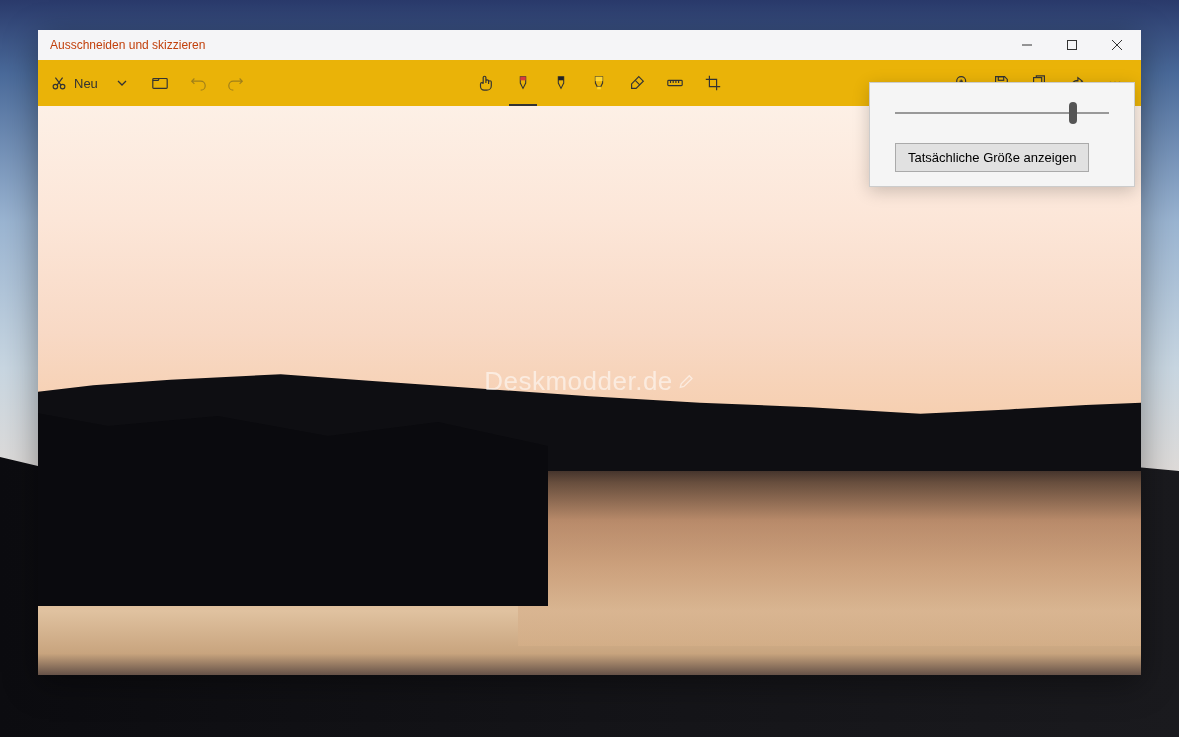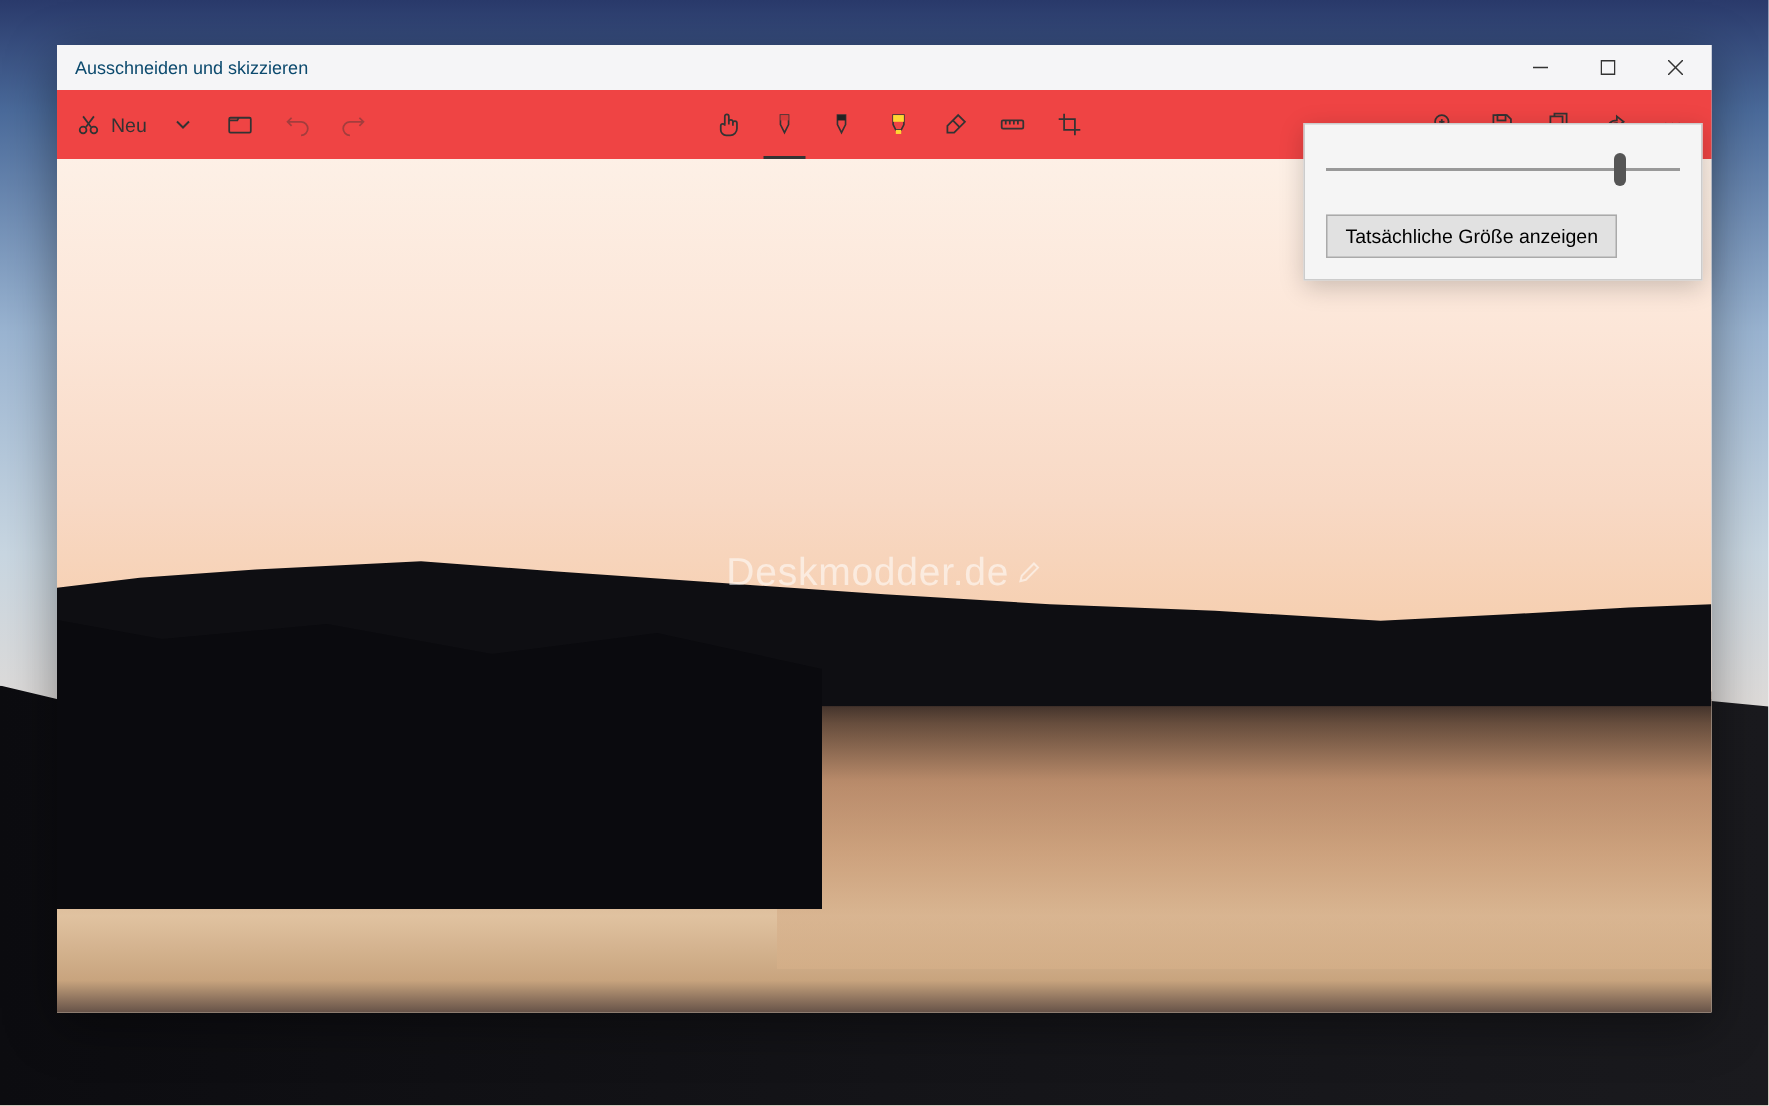--- a/index.html
+++ b/index.html
@@ -1,41 +1,41 @@
 <!DOCTYPE html>
 <html><head>
 <meta charset="utf-8">
 <style>
 * { margin: 0; padding: 0; box-sizing: border-box; font-family: "Segoe UI", sans-serif; }
 body { width: 1179px; height: 737px; background: linear-gradient(to bottom, #2a3a6b 0%, #4a6a9a 10%, #9ab4d1 30%, #c8d6e1 50%, #e8ddd5 70%, #dcc4a8 100%); position: relative; overflow: hidden; }
 .bg-silhouette { position: absolute; bottom: 0; left: 0; right: 0; height: 280px; background: linear-gradient(to right, #0c0c10 0%, #141418 50%, #1a1a1e 100%); clip-path: polygon(0 0, 5% 5%, 15% 8%, 25% 12%, 35% 8%, 45% 10%, 55% 6%, 65% 9%, 75% 4%, 85% 7%, 95% 3%, 100% 5%, 100% 100%, 0 100%); }
 .window { position: absolute; top: 30px; left: 38px; width: 1103px; height: 645px; background: #fff; box-shadow: 0 8px 32px rgba(0,0,0,0.4); display: flex; flex-direction: column; }
-.titlebar { height: 30px; background: #f5f5f7; display: flex; align-items: center; padding: 0 2px 0 12px; font-size: 12px; color: #0c4a6e; }
+.titlebar { height: 30px; background: #f5f5f7; display: flex; align-items: center; padding: 0 2px 0 12px; font-size: 12px; color: #c2410c; }
 .titlebar-text { flex: 1; }
 .win-btn { width: 45px; height: 30px; display: flex; align-items: center; justify-content: center; cursor: pointer; }
 .win-btn svg { width: 10px; height: 10px; stroke: #333; stroke-width: 1; fill: none; }
-.toolbar { height: 46px; background: #ef4444; display: flex; align-items: center; padding: 0 8px; gap: 2px; }
+.toolbar { height: 46px; background: #eab308; display: flex; align-items: center; padding: 0 8px; gap: 2px; }
 .tool-btn { min-width: 36px; height: 36px; display: flex; align-items: center; justify-content: center; cursor: pointer; border-radius: 2px; padding: 0 4px; gap: 6px; position: relative; }
 .tool-btn.disabled { opacity: 0.4; cursor: default; }
 .tool-btn.selected::after { content: ""; position: absolute; bottom: -5px; left: 4px; right: 4px; height: 2px; background: #333; }
 .tool-label { font-size: 13px; color: #333; }
 .tool-btn svg { width: 18px; height: 18px; }
 .spacer { flex: 1; }
 .canvas { flex: 1; position: relative; overflow: hidden; }
 .sky { position: absolute; inset: 0; background: linear-gradient(to bottom, #fdf0e6 0%, #fce6d8 20%, #f8d9c5 40%, #f5cba8 60%, #eab584 80%, #d89860 100%); }
 .treeline { position: absolute; top: 255px; left: 0; right: 0; height: 110px; background: #0e0e12; clip-path: polygon(0 28%, 5% 22%, 12% 17%, 22% 12%, 30% 18%, 40% 25%, 50% 32%, 60% 38%, 70% 42%, 80% 48%, 88% 44%, 95% 40%, 100% 38%, 100% 100%, 0 100%); }
 .treefront { position: absolute; top: 300px; left: -40px; width: 550px; height: 200px; background: #0a0a0e; clip-path: polygon(0 0, 20% 10%, 40% 5%, 60% 15%, 80% 8%, 100% 20%, 100% 100%, 0 100%); }
 .lake { position: absolute; top: 355px; left: 0; right: 0; bottom: 0; background: linear-gradient(to bottom, #3a2e2a 0%, #8a6a52 10%, #c09678 30%, #d6ae8a 50%, #e0c2a0 70%, #c8a47e 90%, #665248 100%); }
 .lake-reflection { position: absolute; top: 360px; left: 480px; right: 0; height: 180px; background: linear-gradient(to bottom, rgba(40,30,28,0.6) 0%, rgba(180,130,95,0.5) 30%, rgba(220,180,140,0.4) 100%); }
 .watermark { position: absolute; top: 260px; left: 50%; transform: translateX(-50%); font-size: 26px; color: rgba(255,255,255,0.55); font-weight: 400; letter-spacing: 0.5px; display: flex; align-items: center; gap: 4px; }
 .watermark svg { width: 18px; height: 18px; }
 .desktop-icon { position: absolute; top: 320px; left: 100px; width: 260px; text-align: center; }
 .box-icon { width: 130px; height: 120px; margin: 0 auto 8px; }
 .icon-label { font-size: 26px; color: #fff; text-shadow: 0 1px 2px rgba(0,0,0,0.8); }
-.zoom-panel { position: absolute; top: 82px; right: 44px; width: 266px; background: #f5f5f5; border: 1px solid #ccc; box-shadow: 0 4px 16px rgba(0,0,0,0.2); padding: 18px 14px 14px; }
+.zoom-panel { position: absolute; top: 82px; right: 44px; width: 266px; background: #f5f5f5; border: 1px solid #ccc; box-shadow: 0 4px 16px rgba(0,0,0,0.2); padding: 18px 25px 14px; }
 .slider-track { position: relative; height: 24px; display: flex; align-items: center; margin-bottom: 18px; }
 .slider-line { flex: 1; height: 2px; background: #999; }
 .slider-thumb { position: absolute; left: 83%; width: 8px; height: 22px; background: #555; border-radius: 4px; transform: translateX(-50%); }
 .actual-btn { display: inline-block; background: #e1e1e1; border: 1px solid #aaa; padding: 6px 12px; font-size: 13px; cursor: pointer; }
 .chev { width: 32px; }
 </style>
 </head>
 <body>
 
 <div class="bg-silhouette"></div>

